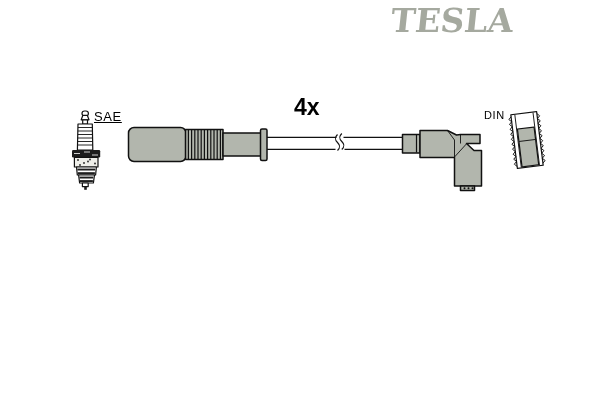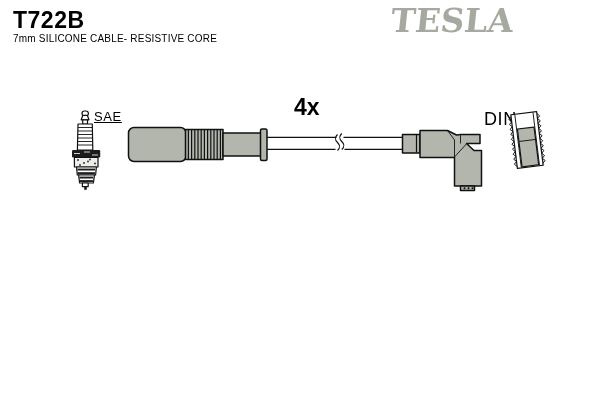--- a/index.html
+++ b/index.html
@@ -13,34 +13,32 @@
   .lbl{position:absolute;color:#000;white-space:nowrap;line-height:1;}
   .part-number{left:13px;top:9px;font-size:23px;font-weight:bold;letter-spacing:.5px;}
   .description{left:13px;top:34px;font-size:10px;letter-spacing:.2px;}
   .brand{
     left:391px;top:4px;font-size:33px;font-weight:bold;
     font-family:"DejaVu Serif",serif;color:var(--brand-gray,#a5a99f);
     transform:skewX(-6deg);letter-spacing:0px;
   }
   .qty{left:294px;top:96px;font-size:23px;font-weight:bold;}
   .sae{left:94px;top:110px;font-size:13px;letter-spacing:.6px;text-decoration:underline;}
-  .din{left:484px;top:110px;font-size:18px;letter-spacing:.6px;}
+  .din{left:484px;top:110px;font-size:11px;letter-spacing:.6px;}
   svg .part{fill:var(--part-fill,#b2b6ad);stroke:var(--outline,#111);stroke-width:1.5;stroke-linejoin:round;}
   svg .wht{fill:#fff;stroke:var(--outline,#111);stroke-width:1.2;stroke-linejoin:round;}
   svg .ln{fill:none;stroke:var(--outline,#111);stroke-width:1.2;}
   svg .thin{fill:none;stroke:var(--outline,#111);stroke-width:.9;}
   svg .dk{fill:#1c1c1c;stroke:none;}
 </style>
 </head>
 <body>
 
 <div class="stage">
 
-  <div class="lbl part-number">T722B</div>
-  <div class="lbl description">7mm SILICONE CABLE- RESISTIVE CORE</div>
   <div class="lbl brand">TESLA</div>
   <div class="lbl qty">4x</div>
   <div class="lbl sae">SAE</div>
   <div class="lbl din">DIN</div>
 
   <svg class="stage" viewBox="0 0 600 400">
 
     <g>
       <rect class="wht" x="82" y="111" width="6.4" height="5" rx="2.5"></rect>
       <path class="wht" d="M81.2,119.8 L82.9,115.3 H87.3 L89,119.8 Z"></path>

